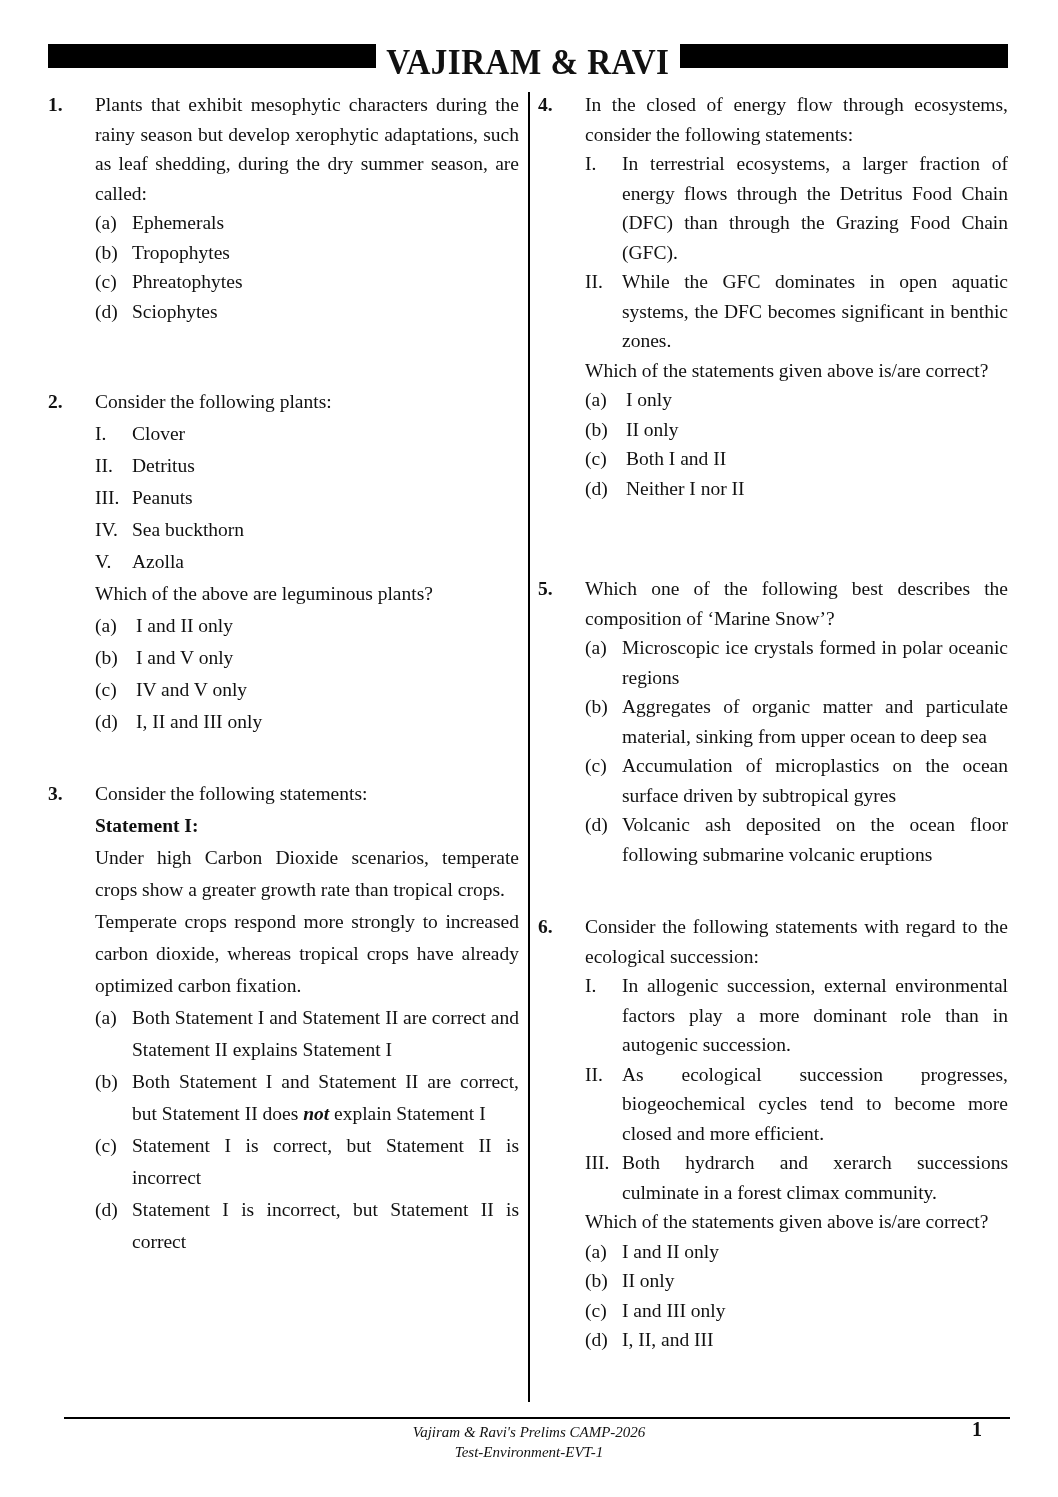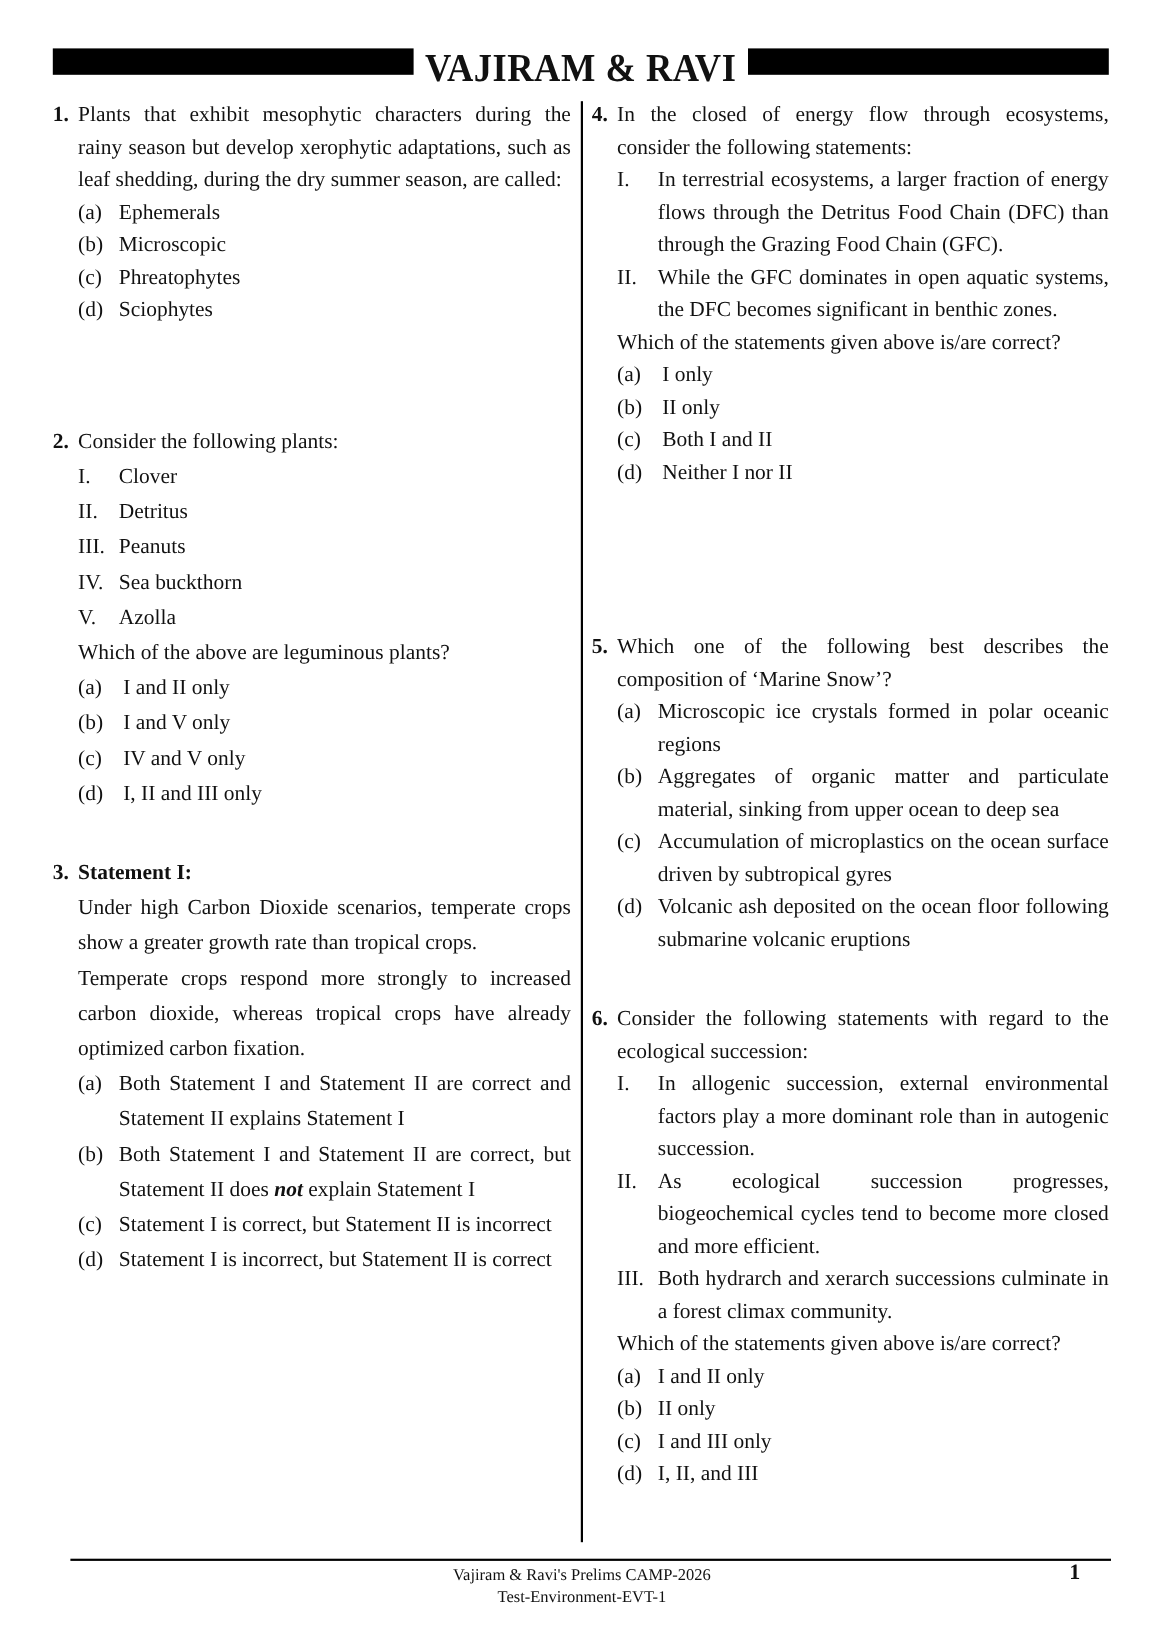--- a/index.html
+++ b/index.html
@@ -19,31 +19,31 @@
     transform: scaleX(0.92); white-space: nowrap; margin: 0 -8px;
   }
   .divider {
     position: absolute; left: 528px; top: 92px; width: 2px; height: 1310px; background: #000;
   }
   .col { position: absolute; top: 90px; font-size: 19.5px; line-height: 29.5px; }
   .col.left { left: 48px; width: 471px; }
   .col.right { left: 538px; width: 470px; }
   .q { position: absolute; left: 0; width: 100%; }
   .qnum { position: absolute; left: 0; top: 0; font-weight: bold; }
-  .qbody { margin-left: 23px; text-align: justify; }
+  .qbody { margin-left: 47px; text-align: justify; }
   .qbody p { margin: 0; }
   .row { display: flex; }
   .row .lbl { flex: 0 0 37px; }
   .row .txt { flex: 1; text-align: justify; }
   .row.wide .lbl { flex: 0 0 41px; }
   .stmt-head { font-weight: bold; }
   .footer-rule { position: absolute; left: 64px; top: 1417px; width: 946px; height: 2px; background: #000; }
   .footer {
     position: absolute; left: 0; width: 1058px; top: 1422px; text-align: center;
-    font-size: 15px; line-height: 20px;
+    font-size: 15px; line-height: 20px; font-style: italic;
   }
   .pageno { position: absolute; left: 972px; top: 1418px; font-size: 20px; font-weight: bold; }
   em.bold { font-weight: bold; font-style: italic; }
 </style>
 </head>
 <body>
 
 <div class="header">
   <div class="bar"></div>
   <div class="title">VAJIRAM &amp; RAVI</div>
@@ -57,21 +57,21 @@
   <div class="q" style="top:0px;">
     <div class="qnum">1.</div>
     <div class="qbody">
       <p>Plants that exhibit mesophytic characters during the rainy season but develop xerophytic adaptations, such as leaf shedding, during the dry summer season, are called:</p>
       <div class="row">
           <span class="lbl">(a)</span>
           <span class="txt">Ephemerals</span>
         </div>
       <div class="row">
           <span class="lbl">(b)</span>
-          <span class="txt">Microscopic</span>
+          <span class="txt">Tropophytes</span>
         </div>
       <div class="row">
           <span class="lbl">(c)</span>
           <span class="txt">Phreatophytes</span>
         </div>
       <div class="row">
           <span class="lbl">(d)</span>
           <span class="txt">Sciophytes</span>
         </div>
     </div>
@@ -117,20 +117,21 @@
       <div class="row wide">
           <span class="lbl">(d)</span>
           <span class="txt">I, II and III only</span>
         </div>
     </div>
   </div>
 
   <div class="q" style="top:688px; line-height:32px;">
     <div class="qnum">3.</div>
     <div class="qbody">
+      <p>Consider the following statements:</p>
       <p class="stmt-head">Statement I:</p>
       <p>Under high Carbon Dioxide scenarios, temperate crops show a greater growth rate than tropical crops.</p>
       <p>Temperate crops respond more strongly to increased carbon dioxide, whereas tropical crops have already optimized carbon fixation.</p>
       <div class="row">
           <span class="lbl">(a)</span>
           <span class="txt">Both Statement I and Statement II are correct and Statement II explains Statement I</span>
         </div>
       <div class="row">
           <span class="lbl">(b)</span>
           <span class="txt"><span>Both Statement I and Statement II are correct, but Statement II does </span><em class="bold">not</em><span> explain Statement I</span></span>

